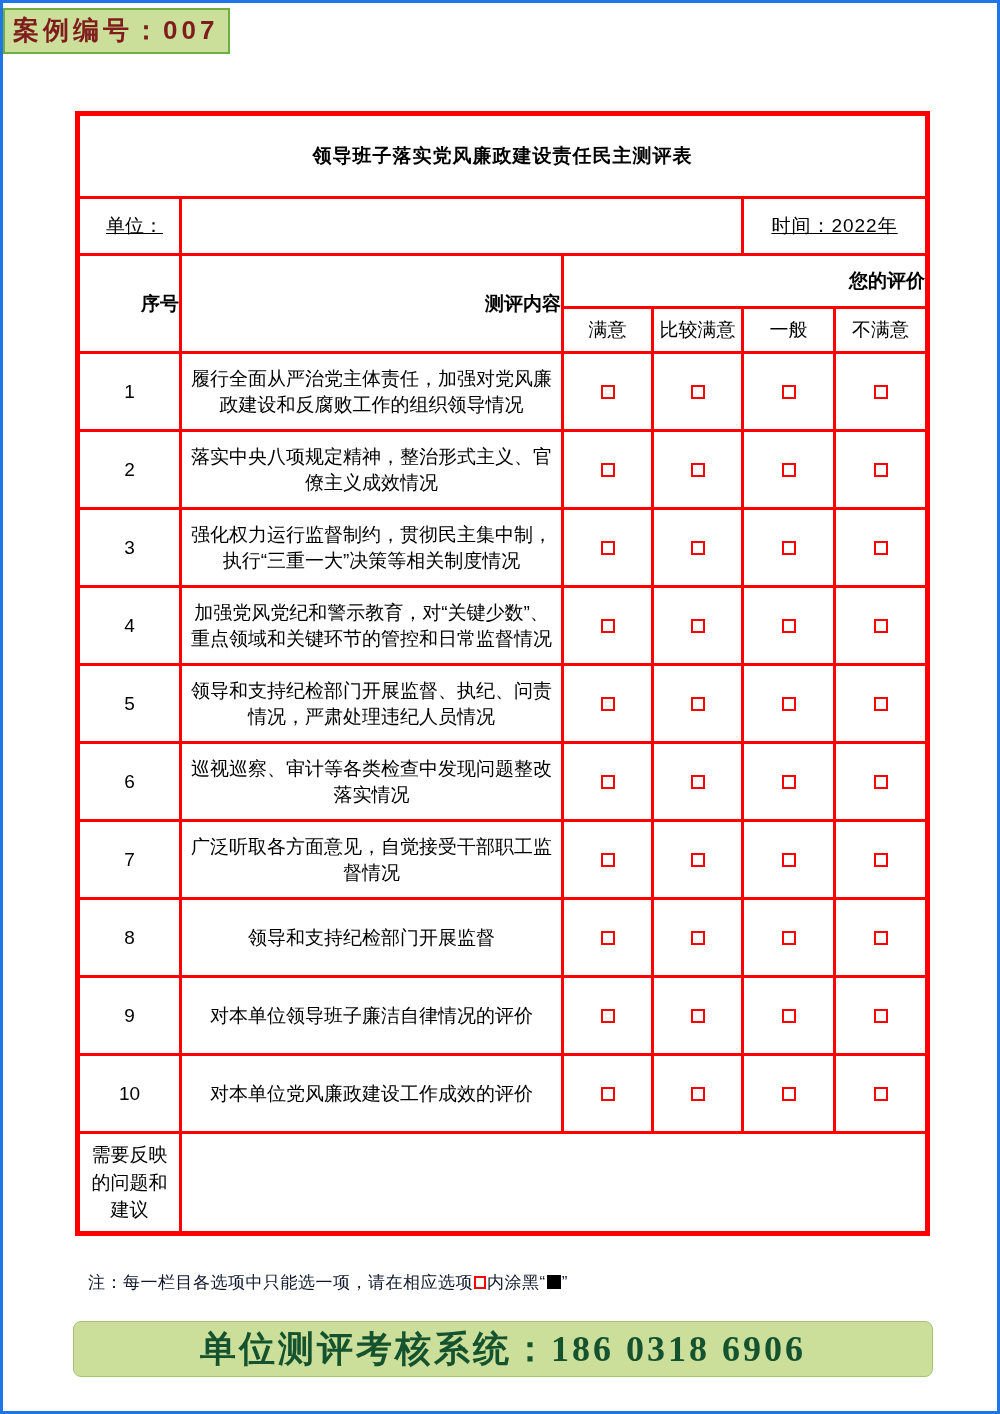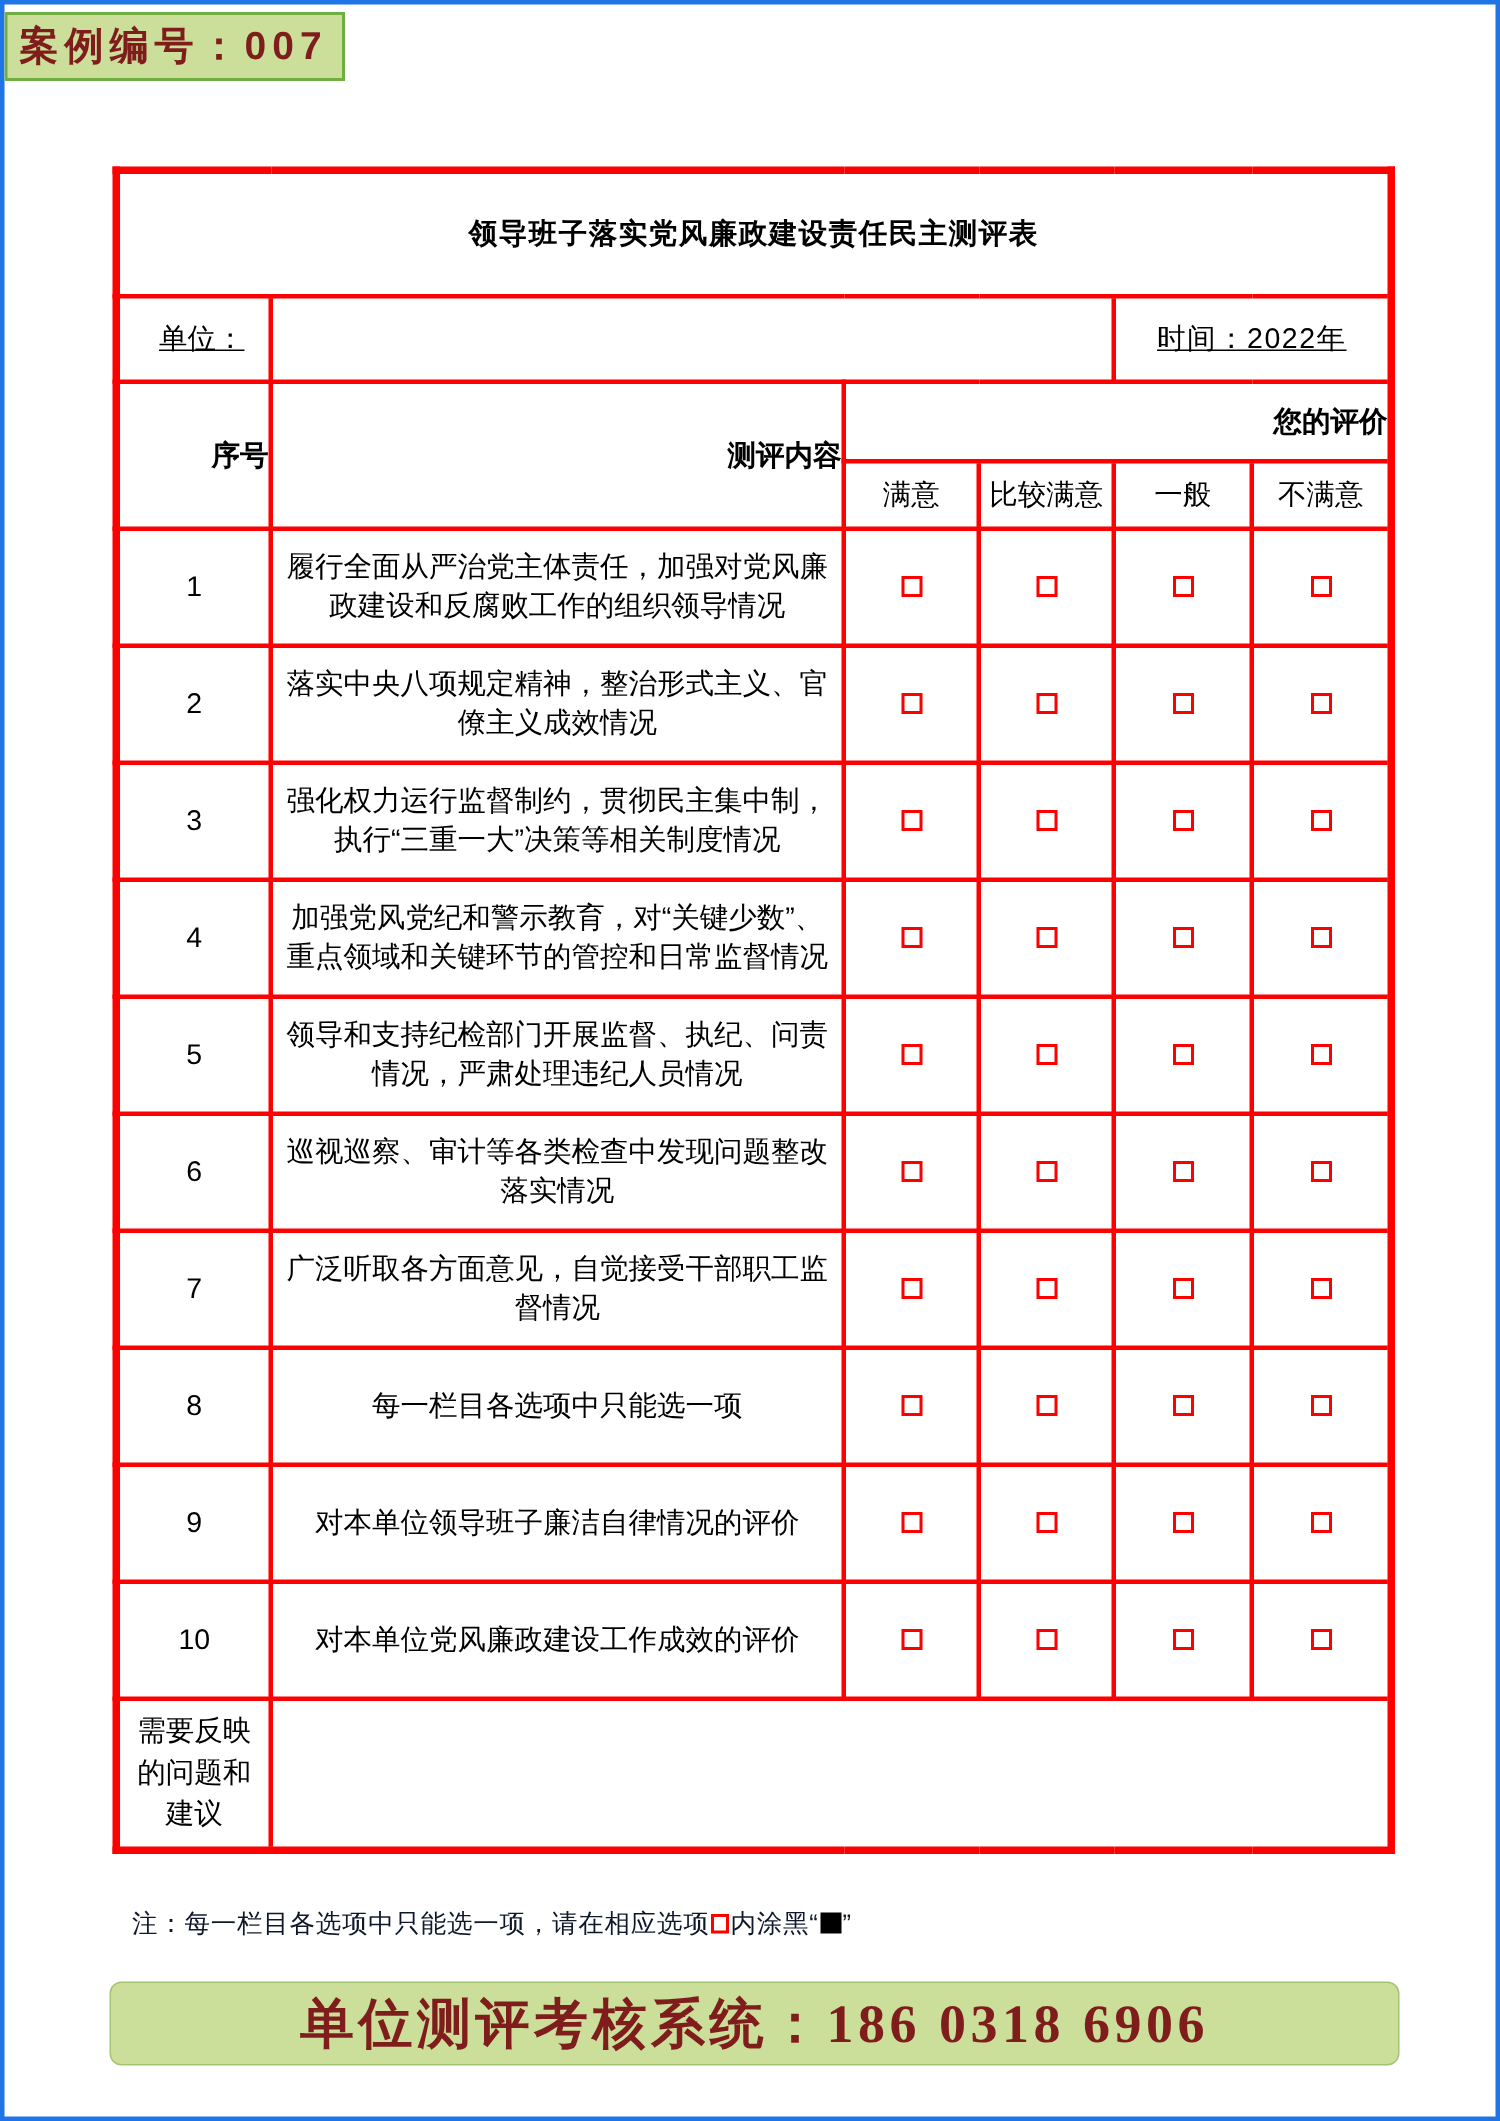--- a/index.html
+++ b/index.html
@@ -73,21 +73,21 @@
     background:#000; vertical-align:-1px; margin:0 1px;
   }
   
   .footer-bar {
     position:absolute; left:70px; top:1318px;
     width:860px; height:56px;
     background:#cbdf9b;
     border:1px solid #a3c573;
     border-radius:8px;
     display:flex; align-items:center; justify-content:center;
-    color:#7f1d1d;
+    color:#14532d;
     font-family:"Liberation Serif", serif;
     font-size:36px; font-weight:bold;
     letter-spacing:3px;
   }
 </style>
 </head>
 <body>
 
 <div class="page">
 
@@ -184,21 +184,21 @@
       <td>7</td>
       <td class="c-content">广泛听取各方面意见，自觉接受干部职工监督情况</td>
       <td><span class="cb"></span></td>
       <td><span class="cb"></span></td>
       <td><span class="cb"></span></td>
       <td><span class="cb"></span></td>
     </tr>
 
     <tr class="r-item">
       <td>8</td>
-      <td class="c-content">每一栏目各选项中只能选一项</td>
+      <td class="c-content">领导和支持纪检部门开展监督</td>
       <td><span class="cb"></span></td>
       <td><span class="cb"></span></td>
       <td><span class="cb"></span></td>
       <td><span class="cb"></span></td>
     </tr>
 
     <tr class="r-item">
       <td>9</td>
       <td class="c-content">对本单位领导班子廉洁自律情况的评价</td>
       <td><span class="cb"></span></td>

